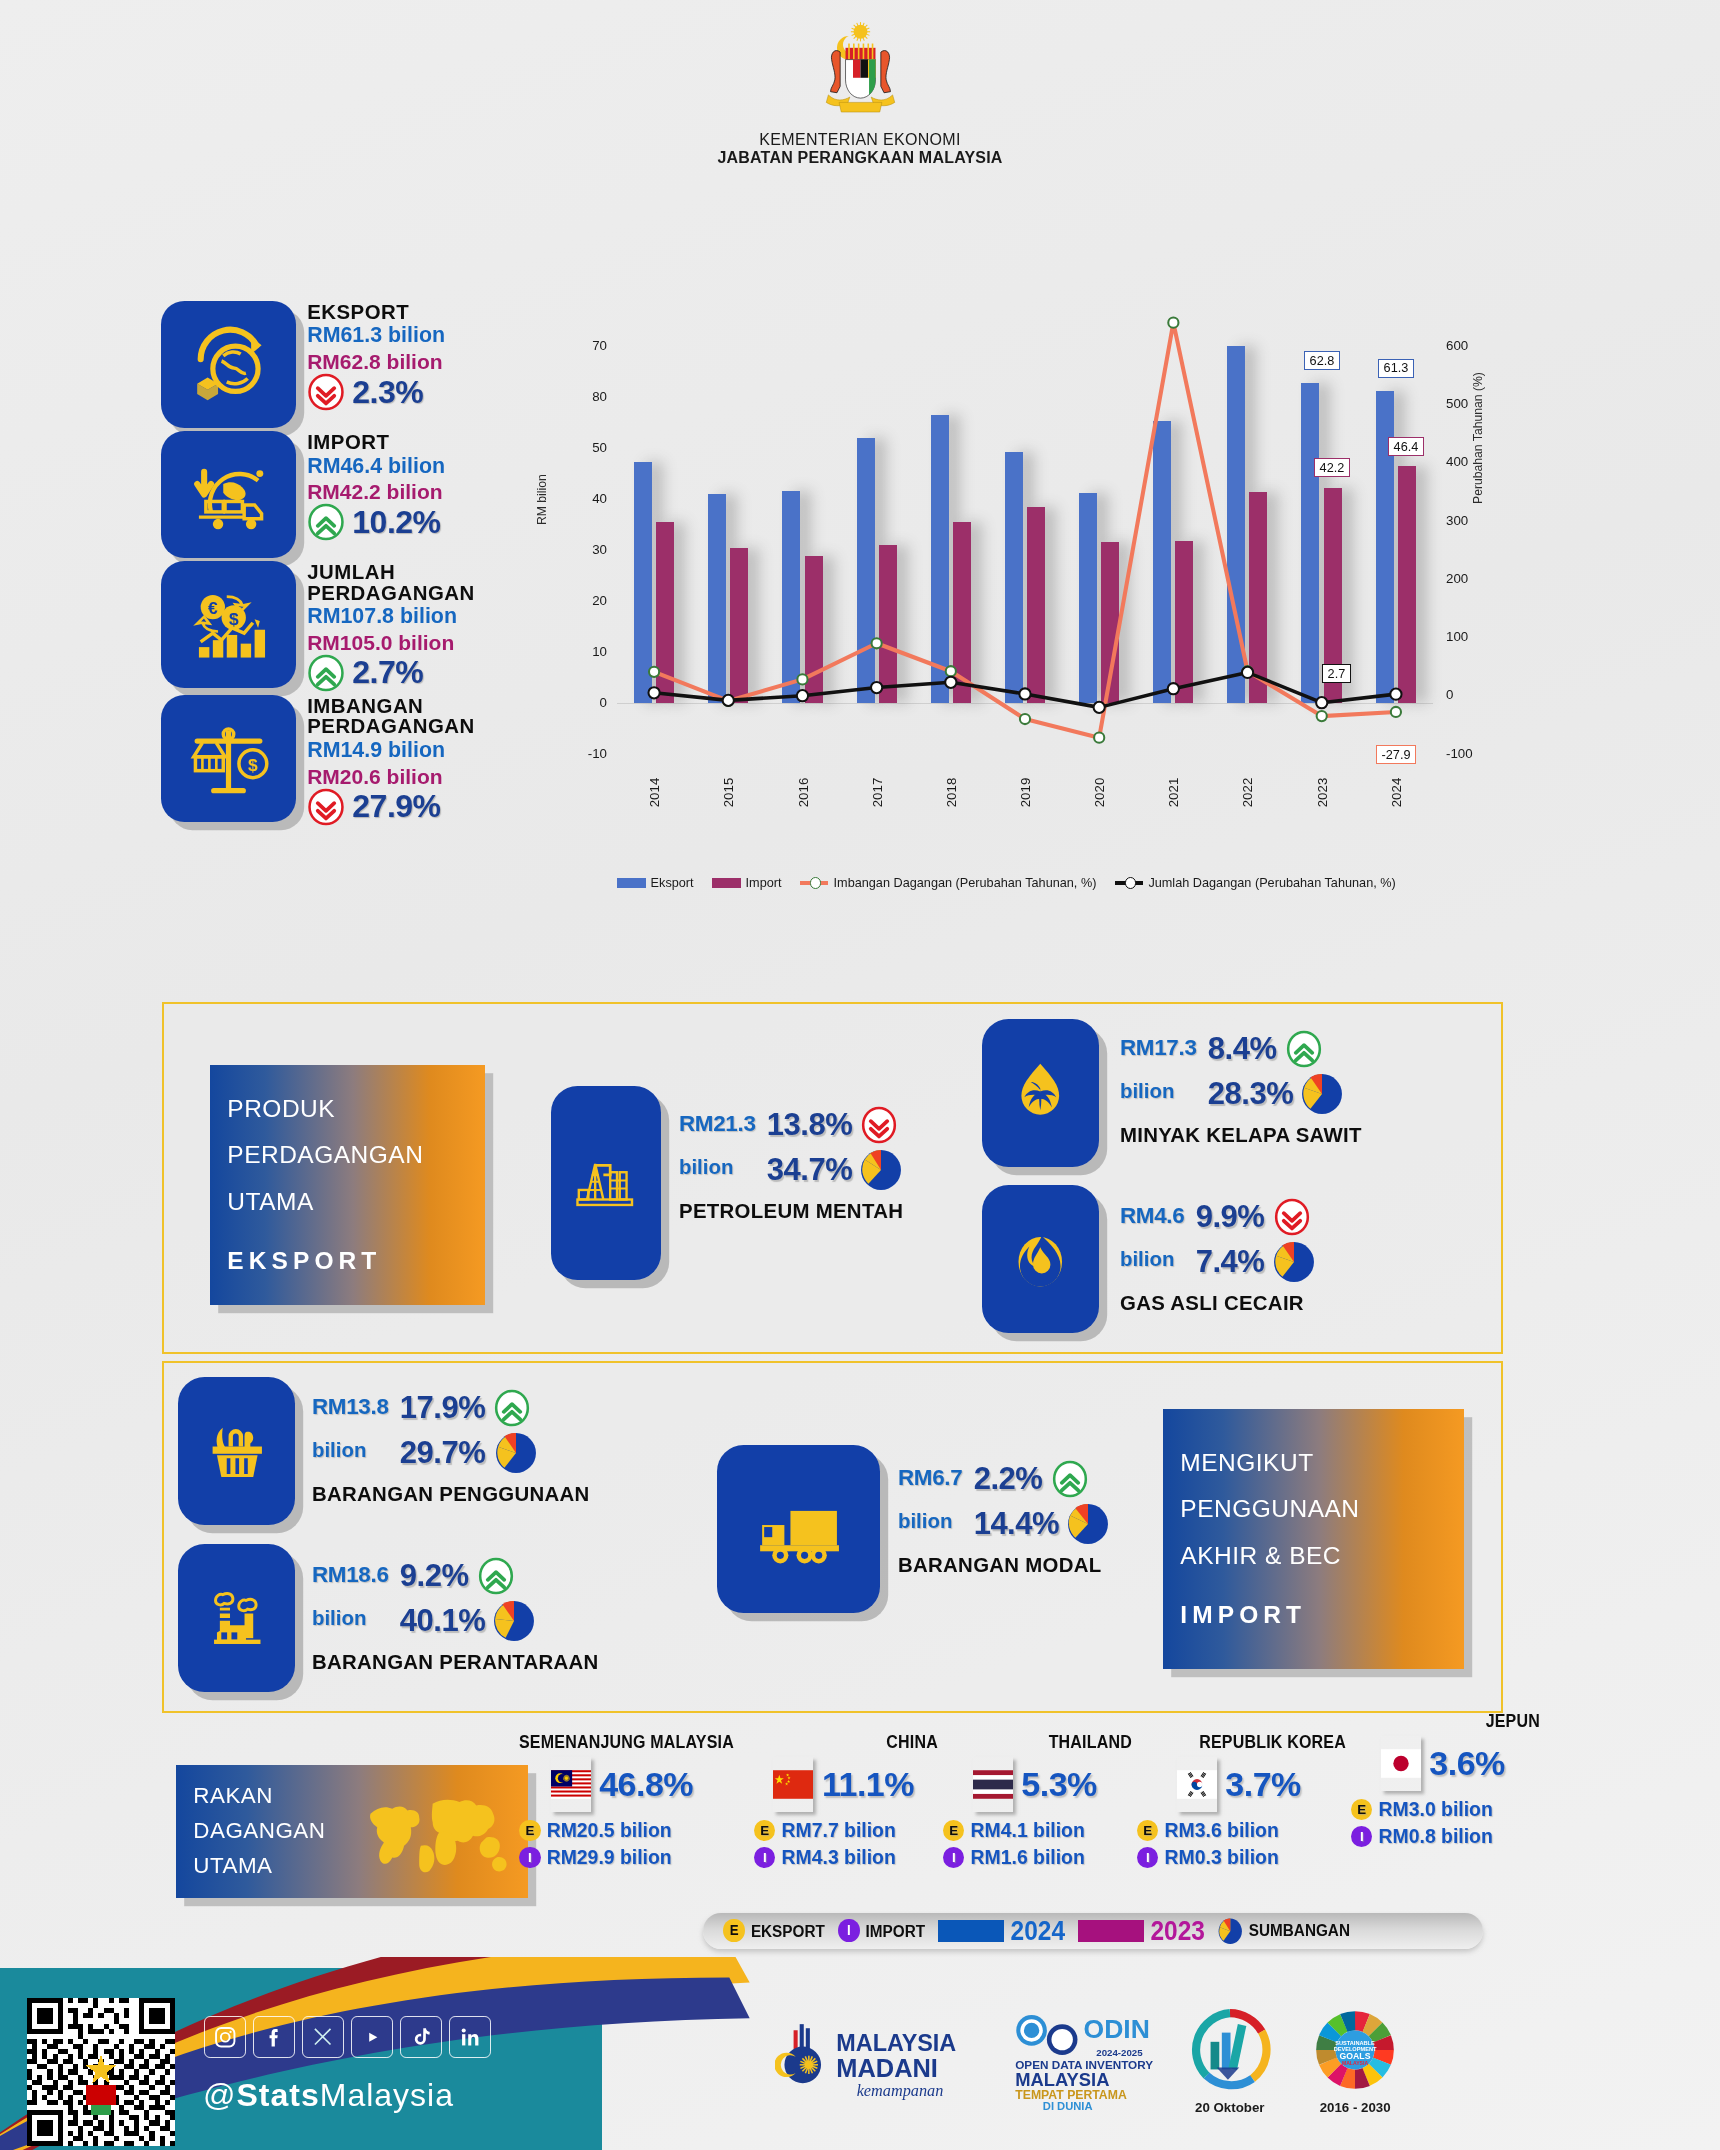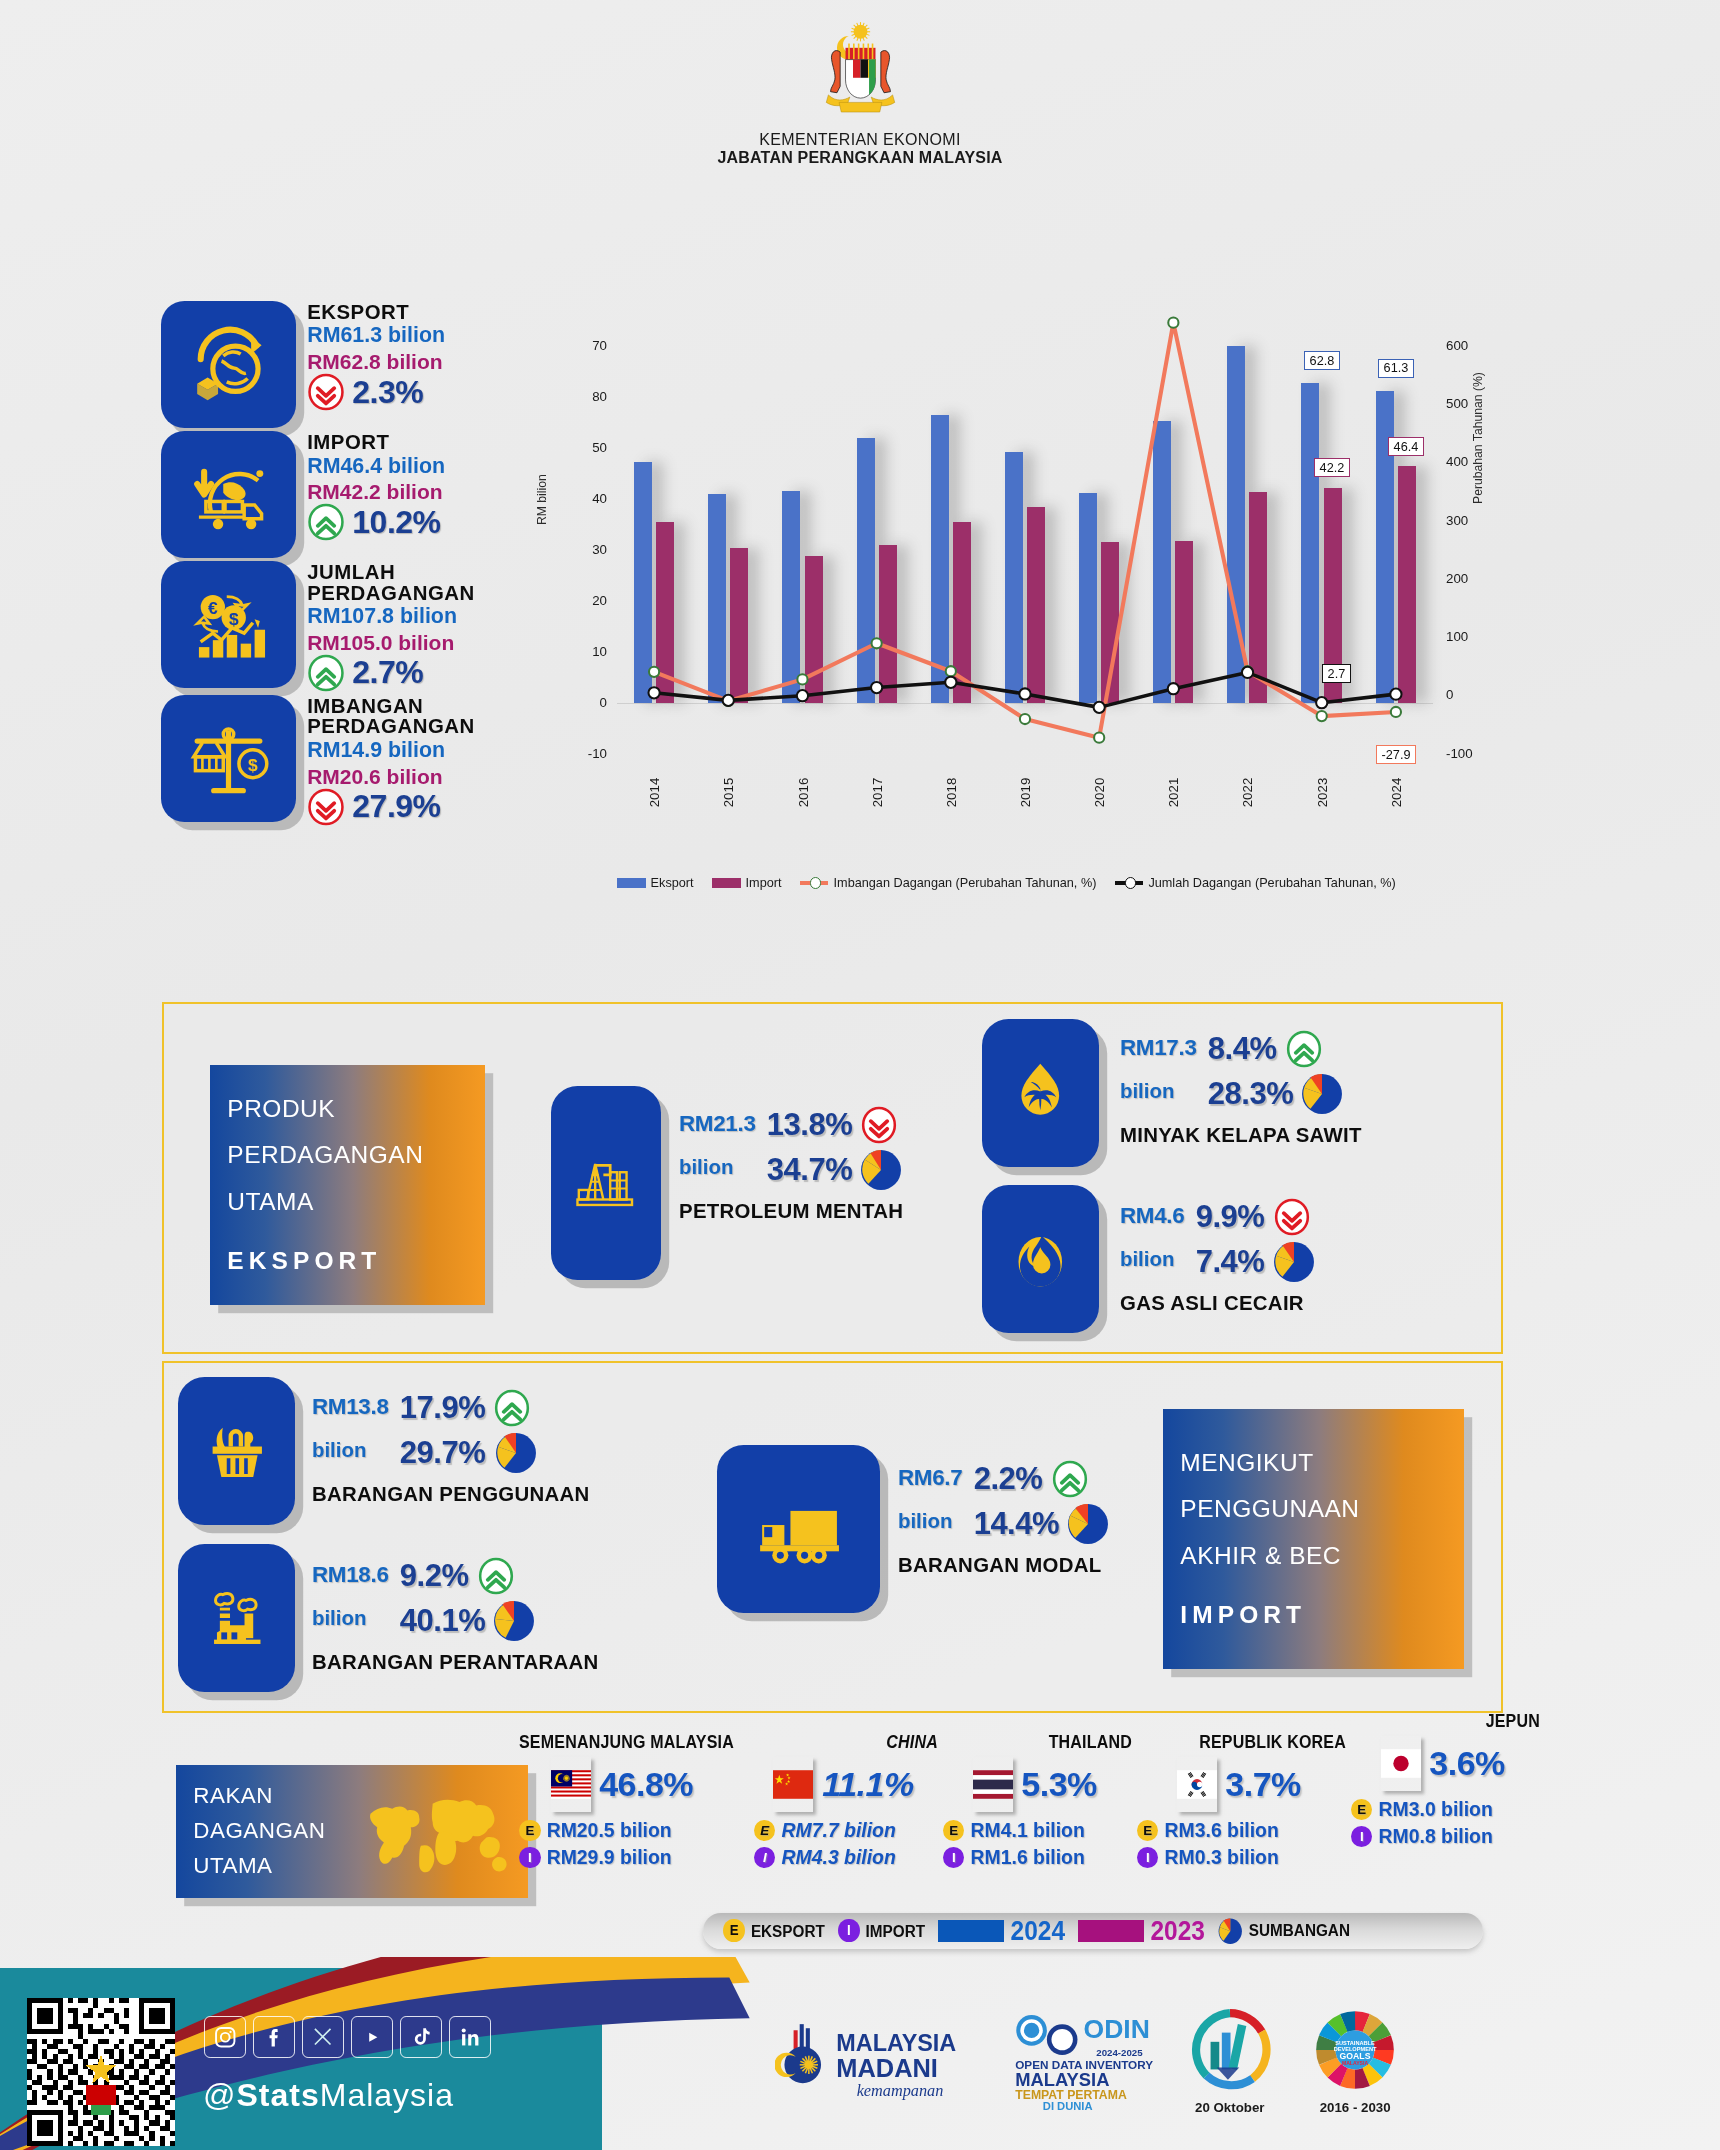--- a/index.html
+++ b/index.html
@@ -745,21 +745,21 @@
     <div class="ei-row" style="margin-top:7.1px; justify-content:flex-start; padding-left:9.2px;">
       <span class="ei-badge" style="background:#F5C21E">E</span>
       <span>RM20.5 bilion</span>
     </div>
     <div class="ei-row" style="margin-top:4.1px; justify-content:flex-start; padding-left:9.2px;">
       <span class="ei-badge" style="background:#7B1FE0; color:#fff;">I</span>
       <span>RM29.9 bilion</span>
     </div>
   </div>
 
-  <div class="partner-col" style="left:749px; top:1733px; width:189px;font-style:italic;">
+  <div class="partner-col" style="left:749px; top:1733px; width:189px;">
     <div class="partner-name">CHINA</div>
     <div style="display:flex; align-items:center; justify-content:center; gap:9px; margin-top:6.1px;">
       <svg class="flag" viewBox="0 0 140 100">
         <rect width="140" height="100" fill="#DE2910"></rect>
         <g fill="#FFDE00">
           <polygon points="22,16 26,28 38,28 28,35 32,47 22,40 12,47 16,35 6,28 18,28"></polygon>
           <polygon points="48,10 50,16 56,16 51,20 53,26 48,22 43,26 45,20 40,16 46,16" transform="scale(.7) translate(25,6)"></polygon>
           <polygon points="48,10 50,16 56,16 51,20 53,26 48,22 43,26 45,20 40,16 46,16" transform="scale(.7) translate(32,20)"></polygon>
           <polygon points="48,10 50,16 56,16 51,20 53,26 48,22 43,26 45,20 40,16 46,16" transform="scale(.7) translate(30,38)"></polygon>
           <polygon points="48,10 50,16 56,16 51,20 53,26 48,22 43,26 45,20 40,16 46,16" transform="scale(.7) translate(20,50)"></polygon>

